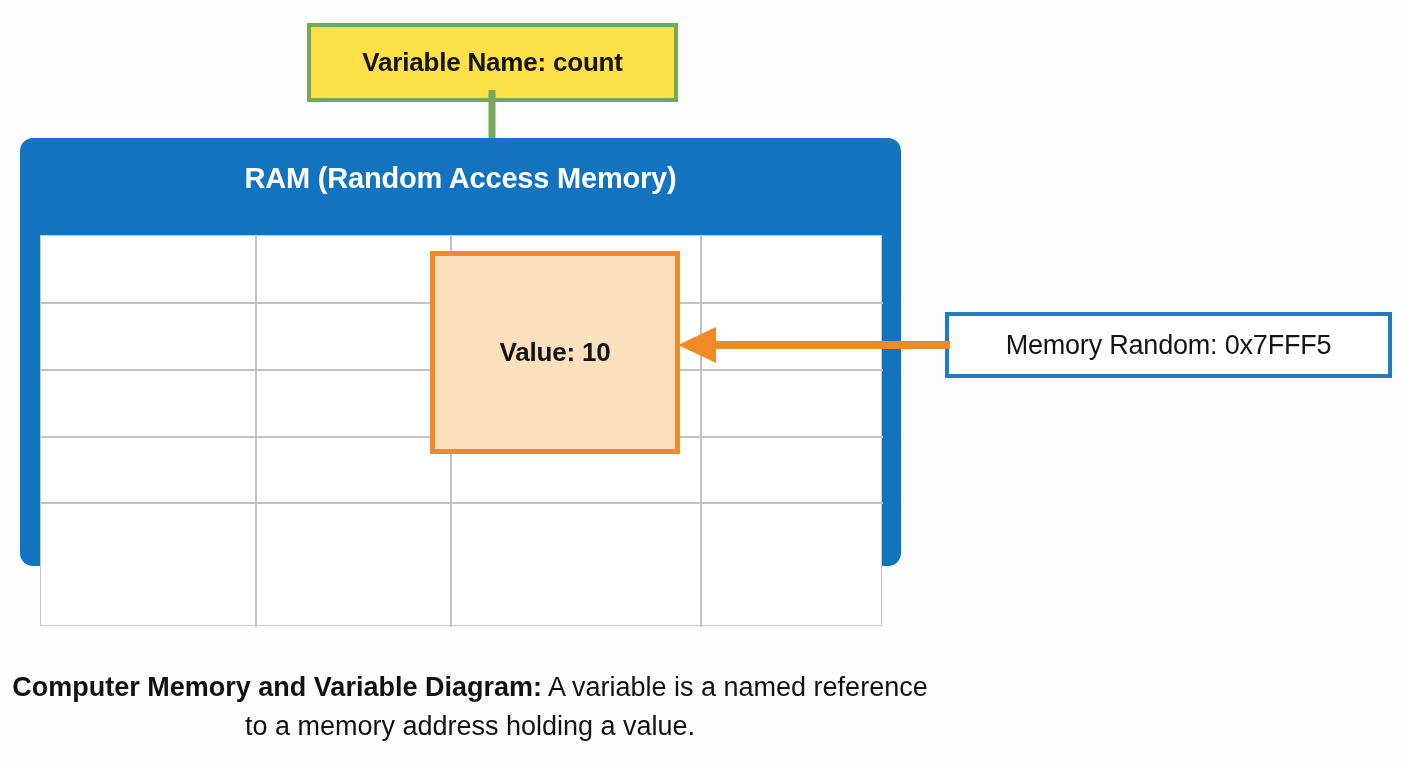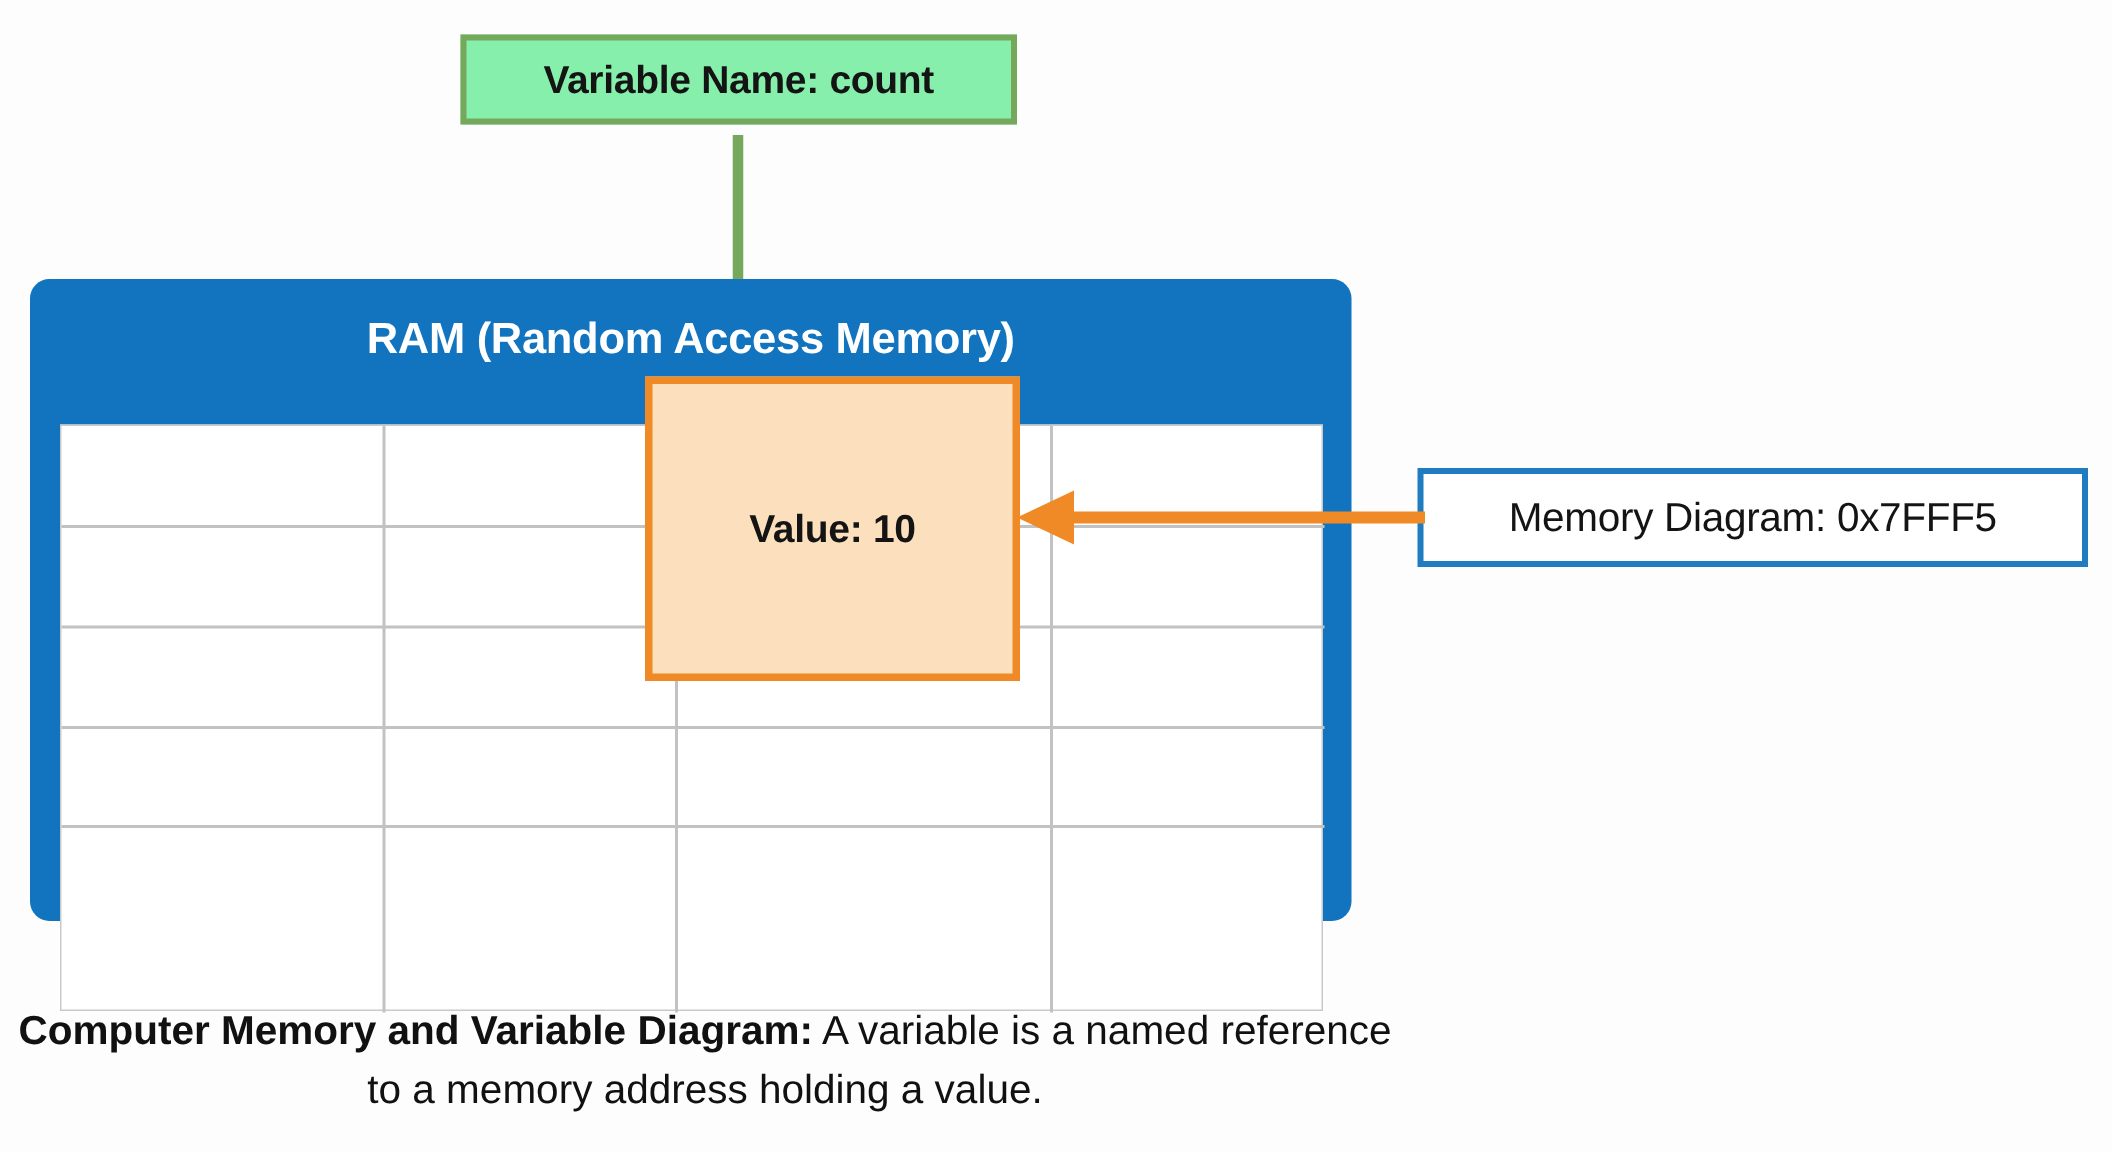--- a/index.html
+++ b/index.html
@@ -7,38 +7,37 @@
     width: 1408px; height: 768px;
     background: #ffffff;
     font-family: "Liberation Sans", sans-serif;
     overflow: hidden;
   }
   #stage { position: relative; width: 1408px; height: 768px; background: #fdfdfd; }
 
   
   .green-box {
     position: absolute;
-    left: 307px; top: 23px; width: 371px; height: 60px;
-    background: #86efac;
+    left: 307px; top: 23px; width: 371px; height: 79px;
+    background: #fde047;
     border: 4px solid #76a85c;
     display: flex; align-items: center; justify-content: center;
   }
   .green-box-label {
     font-size: 26px; font-weight: bold; color: #141414;
     letter-spacing: -0.2px; white-space: nowrap;
   }
   .green-arrow { position: absolute; left: 455px; top: 90px; width: 80px; height: 155px; }
 
   
   .ram-panel {
     position: absolute;
     left: 20px; top: 138px; width: 881px; height: 428px;
     background: #1273be;
     border-radius: 13px;
-    margin-top: 48px;
   }
   .ram-title {
     position: absolute; left: 0; top: 24px; width: 881px;
     text-align: center;
     font-size: 29px; font-weight: bold; color: #ffffff;
     letter-spacing: -0.2px;
   }
 
   
   .grid {
@@ -124,20 +123,20 @@
   <div class="cell-highlight">
     <span class="cell-highlight-label">Value: 10</span>
   </div>
 
   <svg class="orange-arrow" viewBox="0 0 278 40">
     <line x1="278" y1="20" x2="36" y2="20" stroke="#ef8a26" stroke-width="8"></line>
     <polygon points="6,20 44,2 44,38" fill="#ef8a26"></polygon>
   </svg>
 
   <div class="addr-box">
-    <span class="addr-box-label">Memory Diagram: 0x7FFF5</span>
+    <span class="addr-box-label">Memory Random: 0x7FFF5</span>
   </div>
 
   <div class="caption">
     <b>Computer Memory and Variable Diagram:</b><span> A variable is a named reference to a memory address holding a value.</span>
   </div>
 
 </div>
 
 </body></html>

